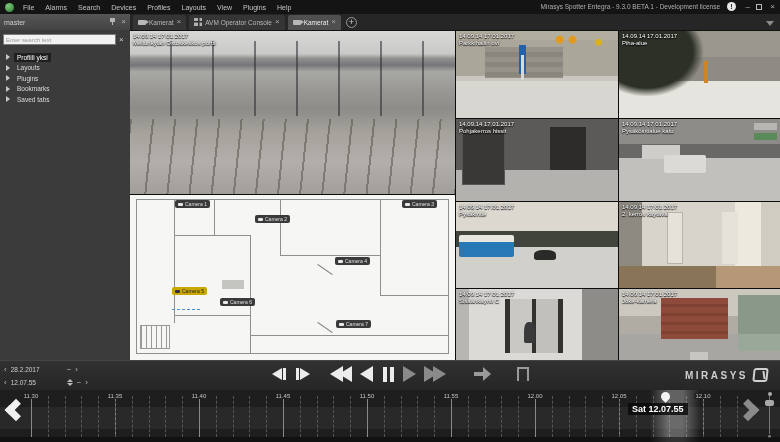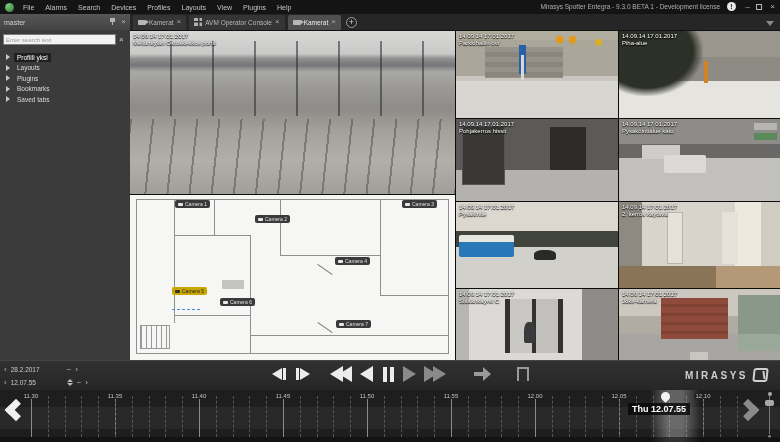--- a/index.html
+++ b/index.html
@@ -457,21 +457,21 @@
         <div class="tick-minor" style="left: 635.8px;"></div>
         <div class="tick-minor" style="left: 652.6px;"></div>
         <div class="tick-minor" style="left: 669.4px;"></div>
         <div class="tick-minor" style="left: 686.2px;"></div>
         <div class="tick-minor" style="left: 703px;"></div>
         <div class="tick-minor" style="left: 719.8px;"></div>
         <div class="tick-minor" style="left: 736.6px;"></div>
       </div>
     <div class="tl-hl"></div>
     <div class="tl-pin"></div>
-    <div class="tl-cur">Thu 12.07.55</div>
+    <div class="tl-cur">Sat 12.07.55</div>
     <div class="chev chev-l"></div>
     <div class="chev chev-r"></div>
     <div class="tl-slider">
       <div class="dot-t"></div>
       <div class="line"></div>
       <div class="thumb"></div>
       <div class="dot-b"></div>
     </div>
     <div class="tl-bottom"></div>
   </div>

